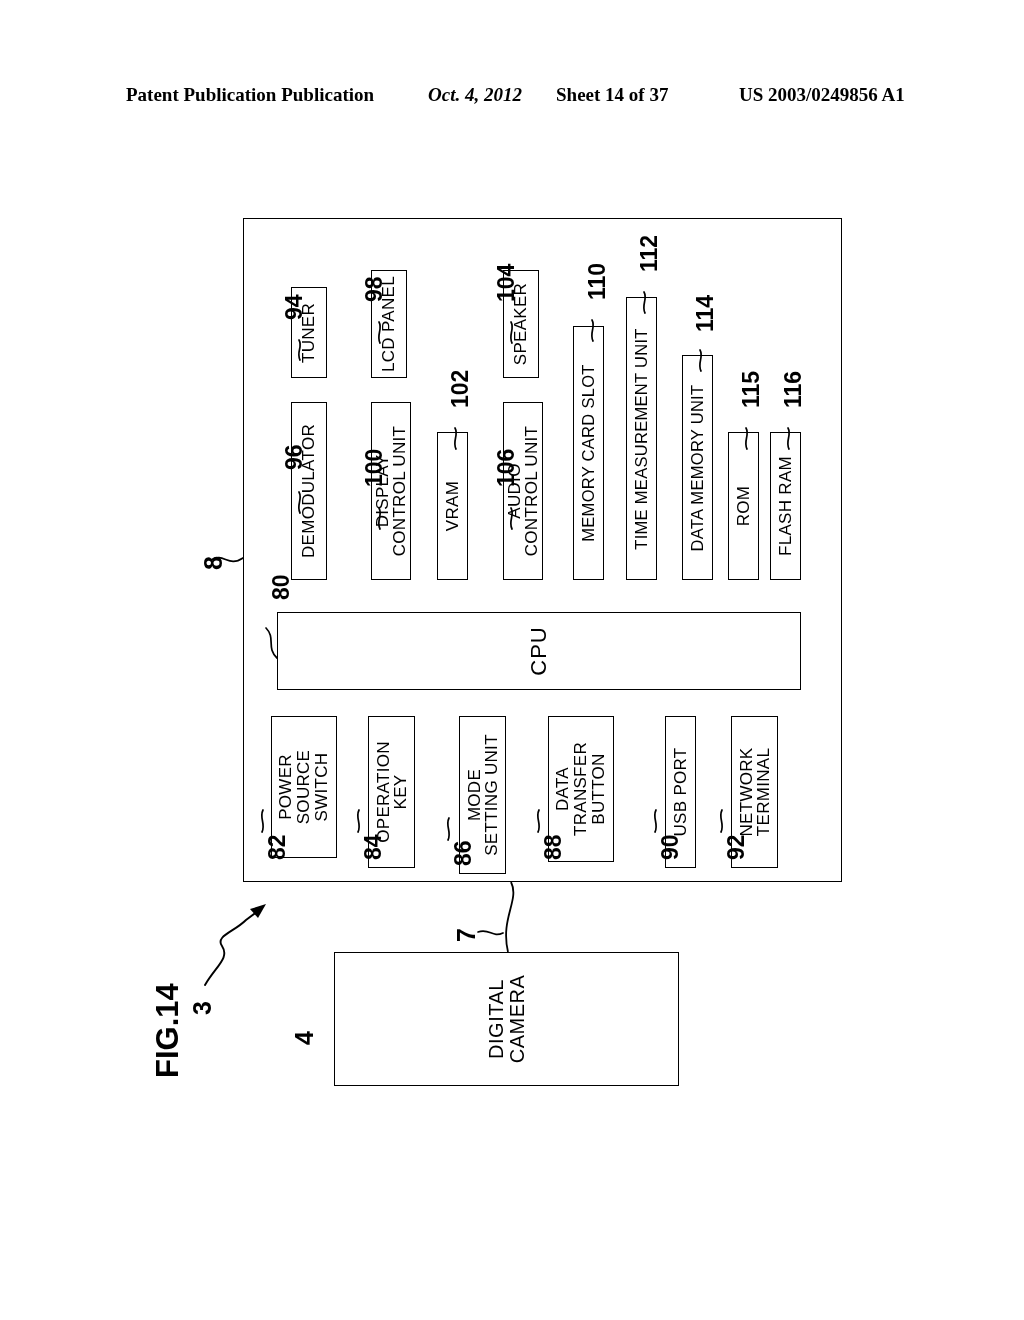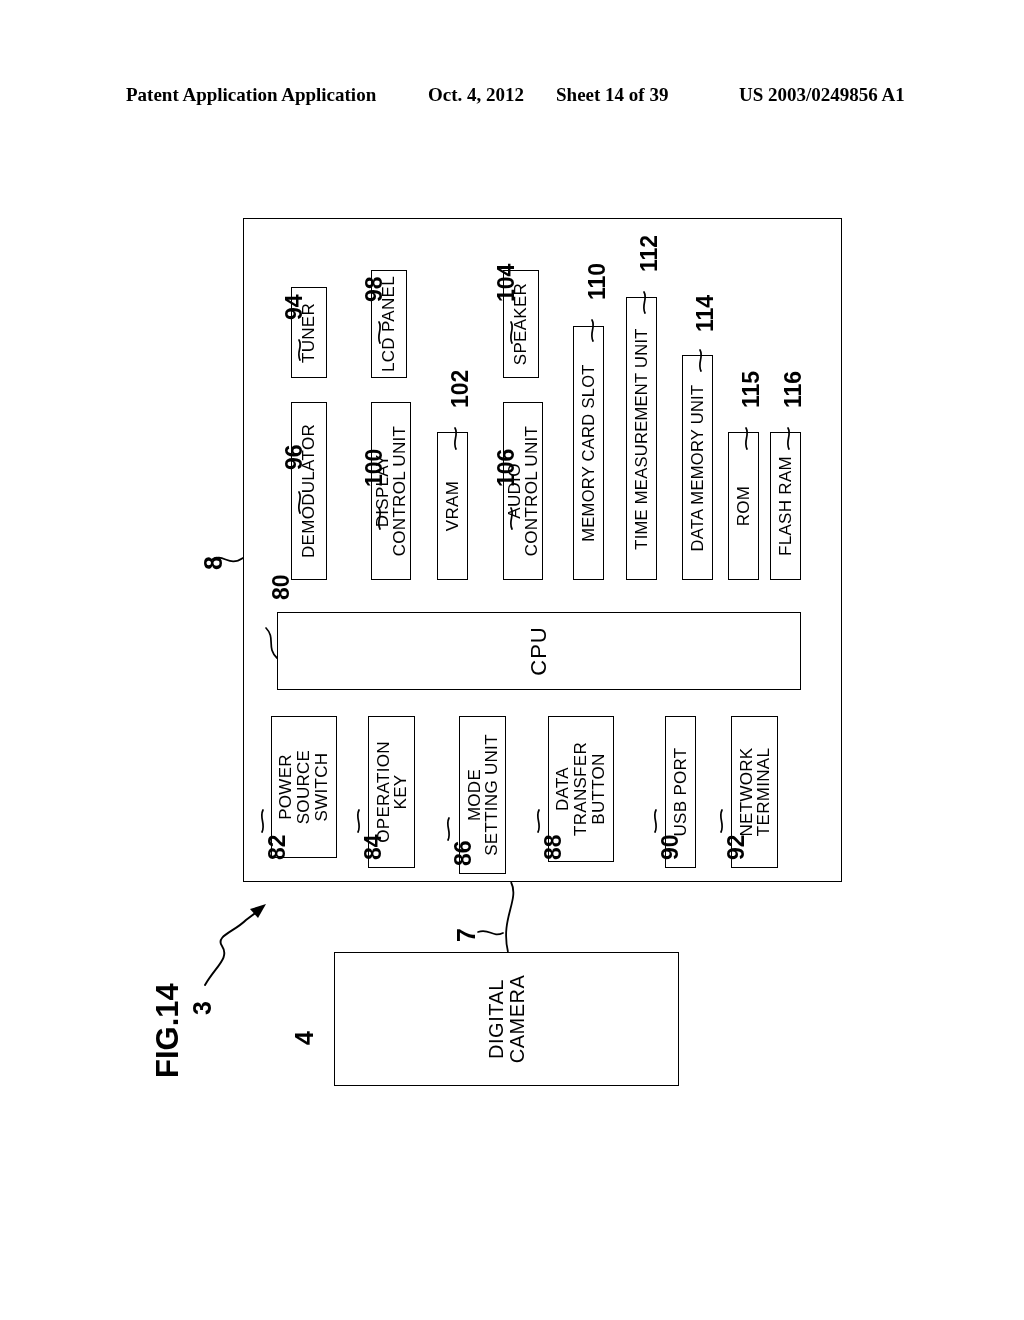--- a/index.html
+++ b/index.html
@@ -24,21 +24,21 @@
     top: 84px;
     width: 1024px;
     height: 30px;
     font-family: "Liberation Serif", serif;
     font-weight: bold;
     font-size: 19px;
     letter-spacing: 0px;
     white-space: nowrap;
   }
   #patent-header .hdr-pub   { position:absolute; left:126px; top:0px; }
-  #patent-header .hdr-date  { position:absolute; left:428px; top:0px; }
+  #patent-header .hdr-date  { position:absolute; left:428px; top:0px;font-style:italic; }
   #patent-header .hdr-sheet { position:absolute; left:556px; top:0px; }
   #patent-header .hdr-num   { position:absolute; left:739px; top:0px; }
 
   
   #figure-label {
     position: absolute;
     left: 150px;
     top: 1078px;
     font-size: 31px;
     font-weight: bold;
@@ -142,23 +142,23 @@
     position: absolute;
     left: 0; top: 0;
     width: 1024px; height: 1320px;
     pointer-events: none;
   }
 </style>
 </head>
 <body>
 
 <div id="patent-header">
-  <span class="hdr-pub">Patent Application Application</span>
+  <span class="hdr-pub">Patent Publication Publication</span>
   <span class="hdr-date">Oct. 4, 2012</span>
-  <span class="hdr-sheet">Sheet 14 of 39</span>
+  <span class="hdr-sheet">Sheet 14 of 37</span>
   <span class="hdr-num">US 2003/0249856 A1</span>
 </div>
 
 <div id="figure-label">FIG.14</div>
 
 <div class="vline" style="left:309px; top:580px;  height:32px;"></div>
 <div class="vline" style="left:389px; top:580px;  height:32px;"></div>
 <div class="vline" style="left:452px; top:580px;  height:32px;"></div>
 <div class="vline" style="left:521px; top:580px;  height:32px;"></div>
 <div class="vline" style="left:588px; top:580px;  height:32px;"></div>

